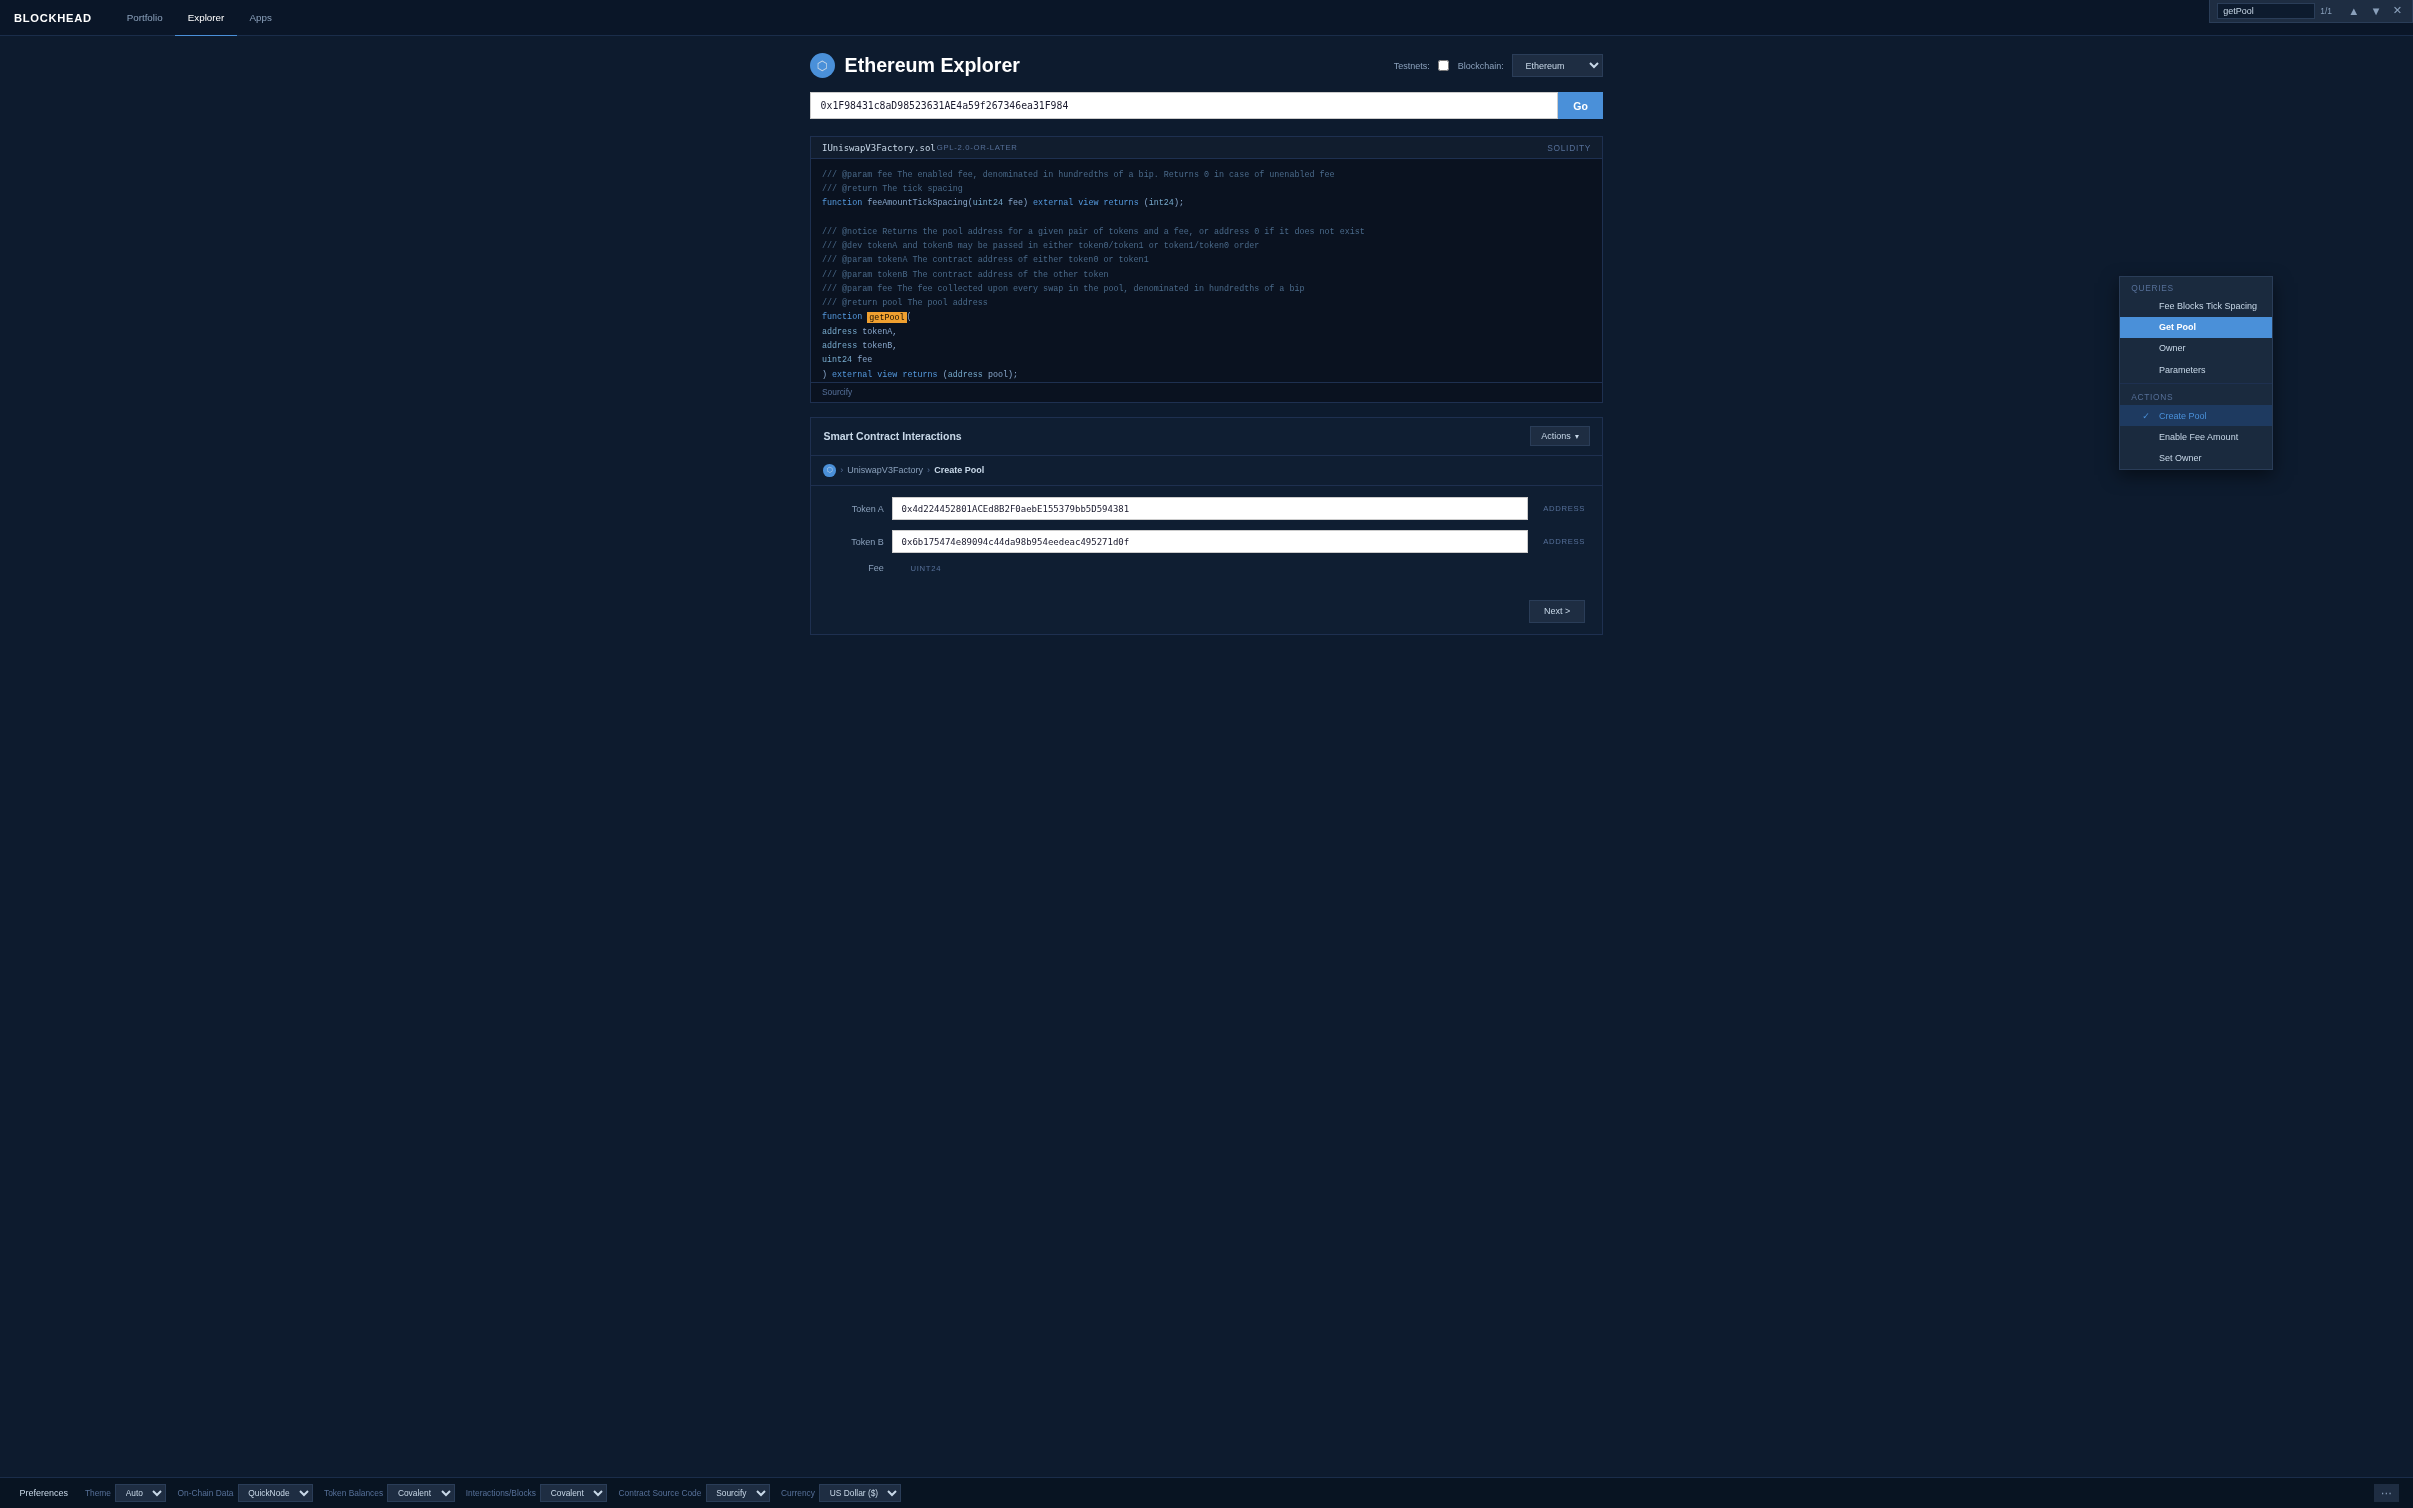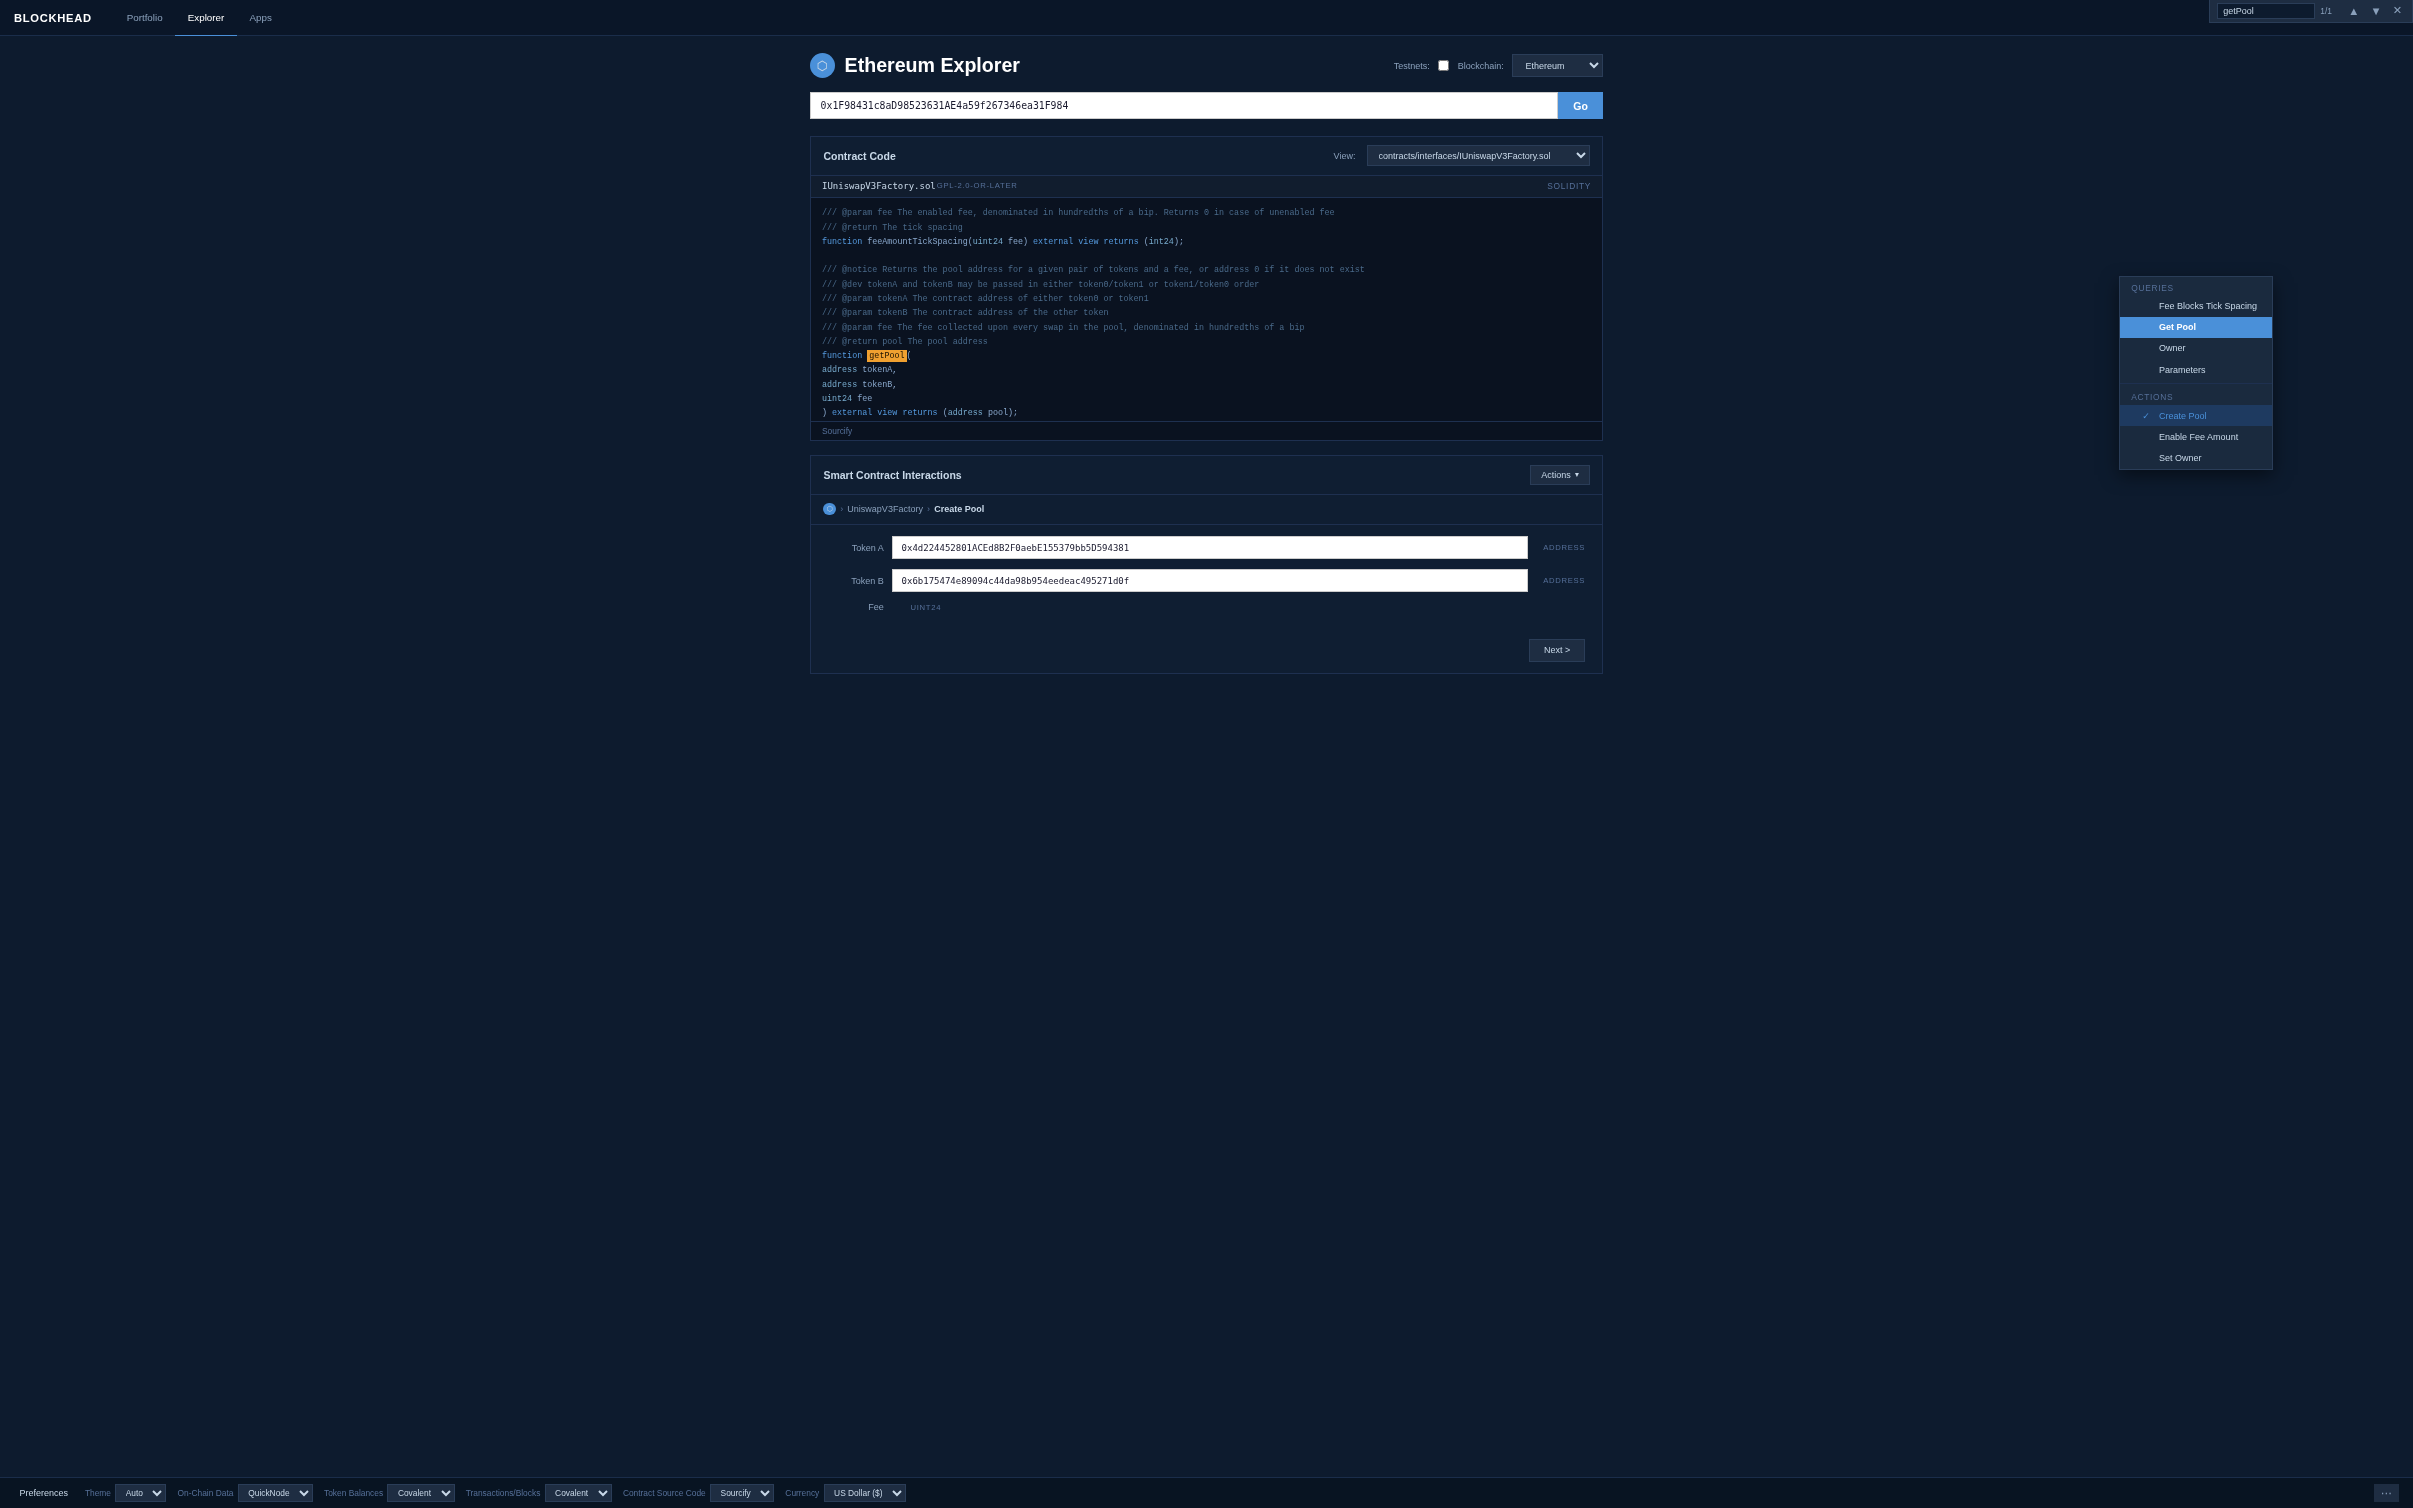--- a/index.html
+++ b/index.html
@@ -541,29 +541,20 @@
     </div>
   </div>
 
   <div class="search-bar">
     <input class="search-input" type="text" value="0x1F98431c8aD98523631AE4a59f267346ea31F984" style="">
     <button class="search-btn">Go</button>
   </div>
 
 
   <div class="section">
-    <div class="section-header">
-      <span class="section-title">Contract Code</span>
-      <div style="display:flex;align-items:center;gap:5.6px;">
-        <span class="view-label">View:</span>
-        <select class="view-select">
-          <option>contracts/interfaces/IUniswapV3Factory.sol</option>
-        </select>
-      </div>
-    </div>
     <div class="code-editor">
       <div class="code-file-header">
         <div style="display:flex;align-items:flex-start;gap:1px;">
           <span class="code-filename">IUniswapV3Factory.sol</span>
           <span class="code-license">GPL-2.0-OR-LATER</span>
         </div>
         <span class="code-lang">SOLIDITY</span>
       </div>
       <div class="code-body">
         <div class="comment">    /// @param fee The enabled fee, denominated in hundredths of a bip. Returns 0 in case of unenabled fee</div>
@@ -673,21 +664,21 @@
       <option>QuickNode</option>
     </select>
   </div>
   <div class="status-item">
     <span class="status-label">Token Balances</span>
     <select class="status-select">
       <option>Covalent</option>
     </select>
   </div>
   <div class="status-item">
-    <span class="status-label">Transactions/Blocks</span>
+    <span class="status-label">Interactions/Blocks</span>
     <select class="status-select">
       <option>Covalent</option>
     </select>
   </div>
   <div class="status-item">
     <span class="status-label">Contract Source Code</span>
     <select class="status-select">
       <option>Sourcify</option>
     </select>
   </div>

